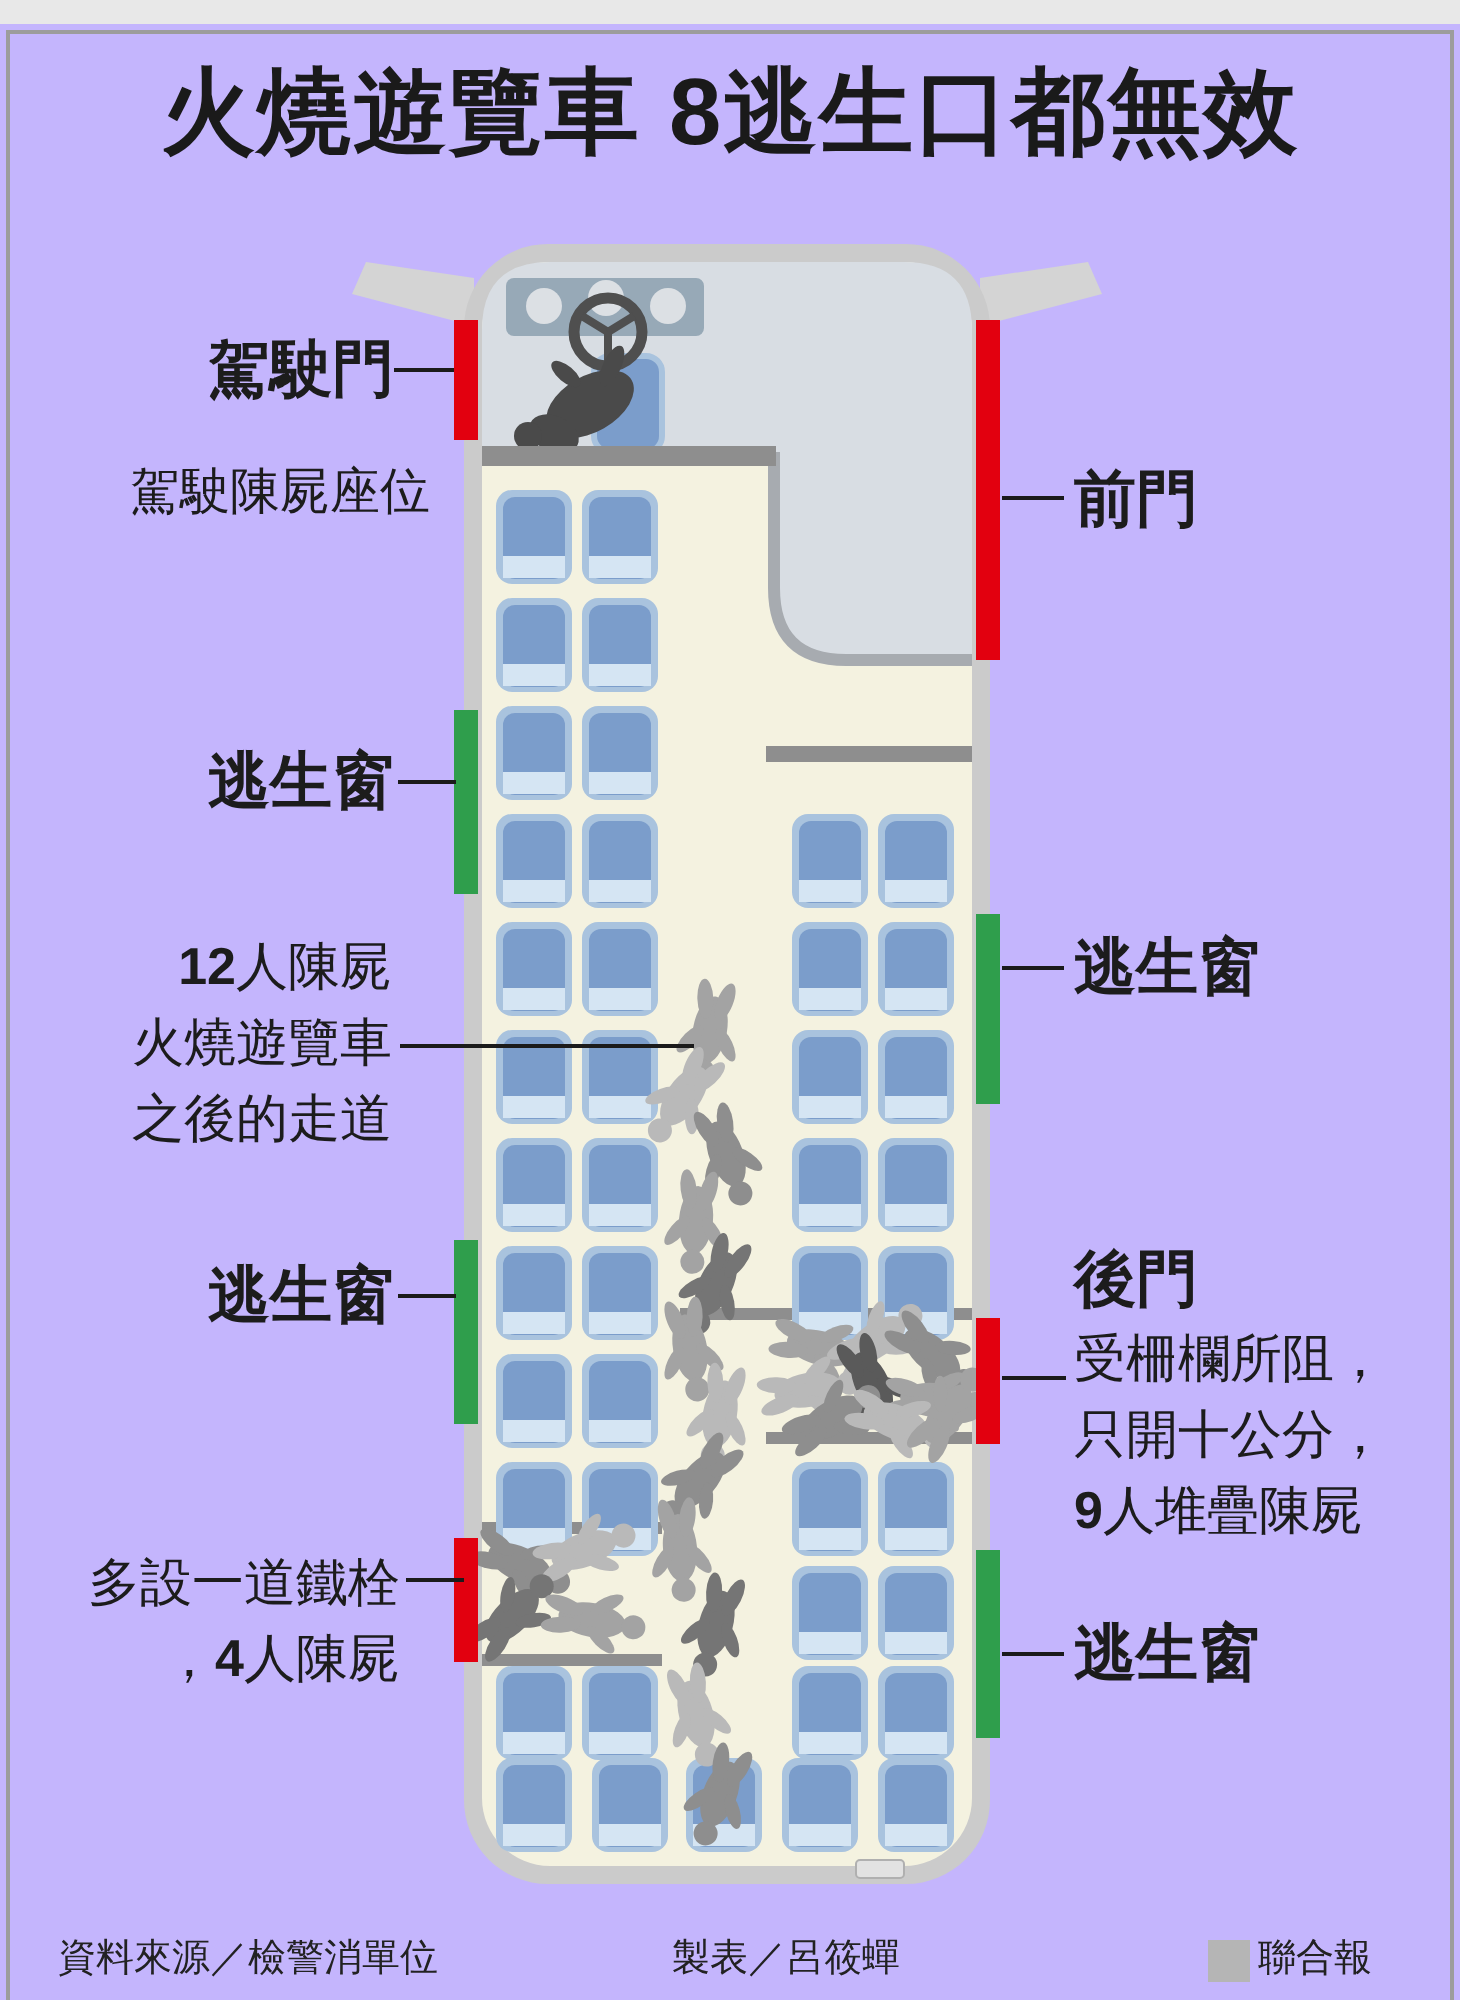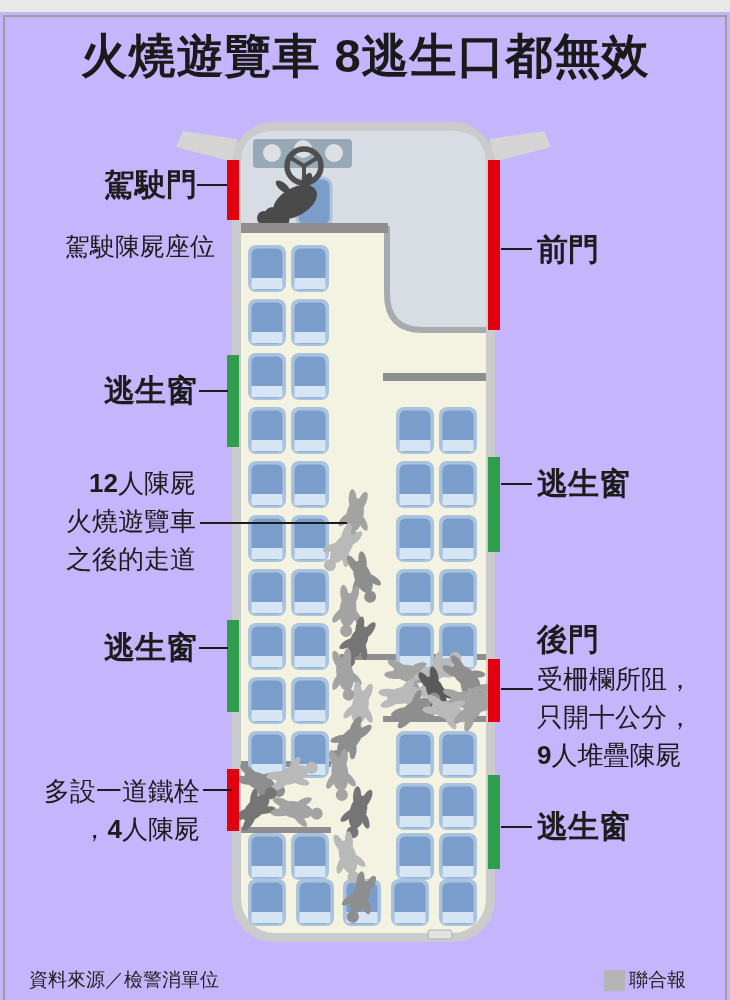--- a/index.html
+++ b/index.html
@@ -541,17 +541,18 @@
   <div class="lbl big" style="left:537px;top:458px;">逃生窗</div>
   <div class="lbl blk" style="left:537px;top:608px;">
     <span class="big">後門</span>
     <span>受柵欄所阻，</span><br>
     <span>只開十公分，</span><br>
     <span class="b">9</span><span>人堆疊陳屍</span>
   </div>
   <div class="lbl big" style="left:537px;top:801px;">逃生窗</div>
 
   <div class="footer-item" style="left:29px;">資料來源／檢警消單位</div>
+  <div class="footer-item" style="left:336px;">製表／呂筱蟬</div>
   <div class="footer-item brand" style="left:604px;">
     <span class="brand-sq" style="background: rgb(181, 181, 181);"></span>
     <span>聯合報</span>
   </div>
 </div>
 
 </body></html>

